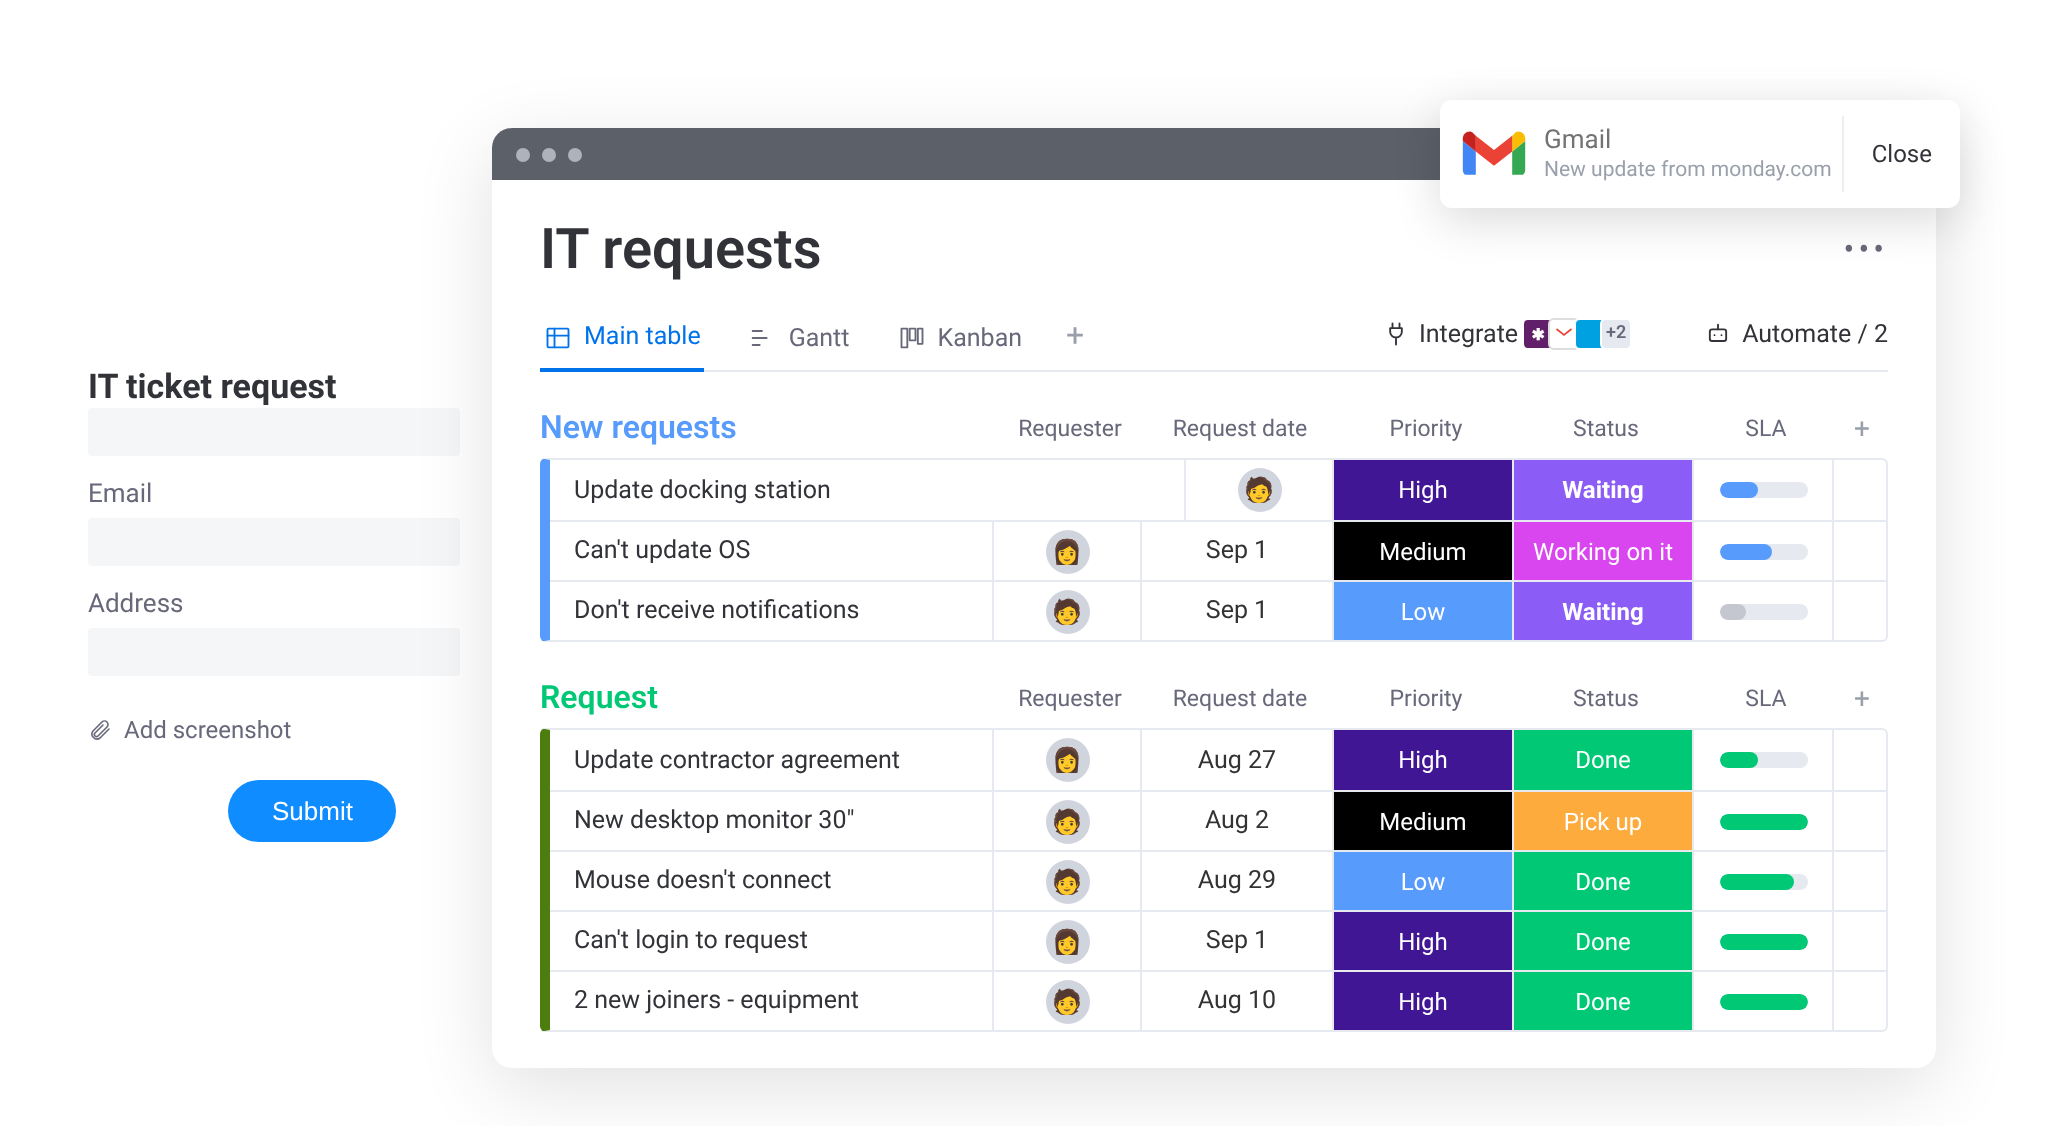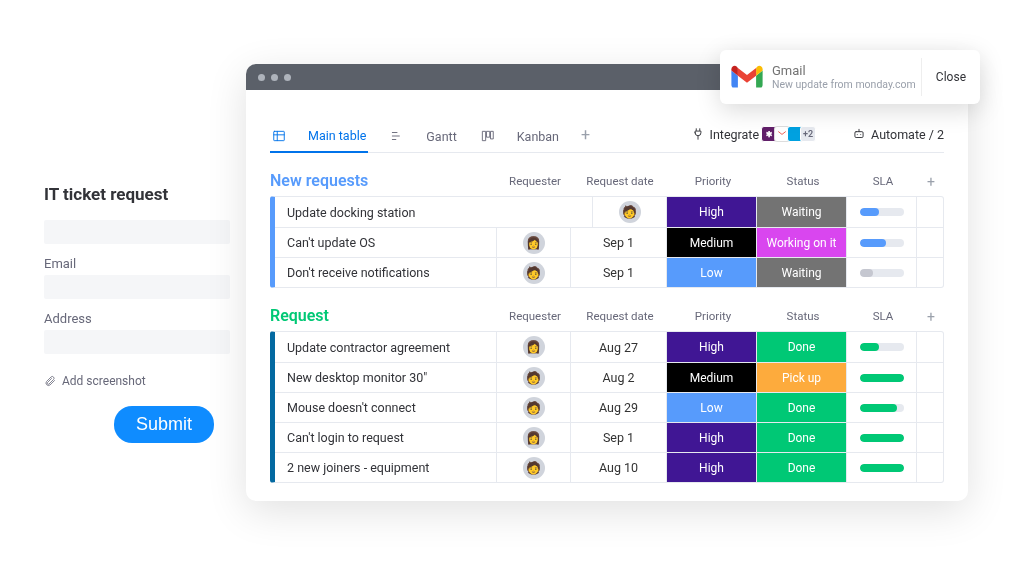--- a/index.html
+++ b/index.html
@@ -14,31 +14,31 @@
   }
 
   
   .form-panel {
     position: absolute;
     left: 44px;
     top: 184px;
     width: 186px;
     background: #fff;
   }
-  .form-panel h3 { font-size: 17px; font-weight: 700; color: #323338; margin-bottom: 16px; }
+  .form-panel h3 { font-size: 17px; font-weight: 700; color: #323338; }
   .form-panel label { display: block; font-size: 13px; color: #676879; margin-top: 12px; margin-bottom: 4px; }
   .form-panel input[type=text] {
     width: 100%; height: 24px; border: none; background: #f5f6f8; border-radius: 2px;
     padding: 2px 6px; font-size: 12px;
   }
   .attach-row { display: flex; align-items: center; gap: 6px; margin-top: 20px; color: #676879; font-size: 12px; }
   .submit-btn {
     margin-top: 18px; margin-left: 70px;
     background: #0f8cff; color: #fff; border: none; border-radius: 18px;
-    padding: 8px 22px; font-size: 18px; cursor: pointer;
+    padding: 8px 22px; font-size: 13px; cursor: pointer;
   }
 
   
   .board-window {
     position: absolute;
     left: 246px;
     top: 64px;
     width: 722px;
     background: #fff;
     border-radius: 10px;
@@ -53,21 +53,21 @@
   .dot { width: 7px; height: 7px; border-radius: 50%; background: #aeb3bb; }
   .board-body { padding: 18px 24px 18px 24px; }
   .board-title-row { display: flex; align-items: center; justify-content: space-between; }
   .board-title { font-size: 28px; font-weight: 600; color: #323338; }
   .more-dots { color: #676879; letter-spacing: 2px; font-size: 16px; cursor: pointer; }
 
   .views-row {
     display: flex; align-items: center; gap: 20px;
     margin-top: 14px; border-bottom: 1px solid #e6e9ef;
   }
-  .view-tab { display: flex; align-items: center; gap: 22px; font-size: 12.5px; color: #676879; padding: 6px 2px 8px; cursor: pointer; }
+  .view-tab { display: flex; align-items: center; gap: 6px; font-size: 12.5px; color: #676879; padding: 6px 2px 8px; cursor: pointer; }
   .view-tab.active { color: #0073ea; border-bottom: 2px solid #0073ea; margin-bottom: -1px; }
   .view-tab svg { width: 14px; height: 14px; }
   .add-view { font-size: 16px; color: #9aa0ab; cursor: pointer; padding-bottom: 6px; }
   .views-spacer { flex: 1; }
   .tool-btn { display: inline-flex; align-items: center; gap: 5px; font-size: 12.5px; color: #323338; cursor: pointer; padding-bottom: 6px; }
   .tool-icons { display: inline-flex; align-items: center; }
   .mini-icon { width: 16px; height: 16px; border-radius: 3px; margin-left: -3px; border: 1px solid #fff; display:flex;align-items:center;justify-content:center;font-size:8px;font-weight:700;color:#fff;}
   .mini-plus { background:#e6e9ef;color:#676879;font-size:9px;font-weight:600;}
 
   
@@ -80,21 +80,21 @@
   .col-headers > div, .row-cell { text-align: center; }
   .col-req { width: 74px; }
   .col-date { width: 96px; }
   .col-prio { width: 90px; }
   .col-status { width: 90px; }
   .col-sla { width: 70px; }
   .col-add { width: 26px; font-size: 14px; color: #9aa0ab; cursor: pointer; }
 
   .group-table { margin-top: 6px; border: 1px solid #e6e9ef; border-radius: 3px; overflow: hidden; }
   .group.blue .group-table { border-left: 5px solid #579bfc; }
-  .group.green .group-table { border-left: 5px solid #0369a1; }
+  .group.green .group-table { border-left: 5px solid #4d7c0f; }
   .task-row { display: flex; align-items: stretch; height: 30px; border-top: 1px solid #e6e9ef; font-size: 12.5px; }
   .task-row:first-child { border-top: none; }
   .task-name { flex: 1; display: flex; align-items: center; padding-left: 12px; color: #323338; border-right: 1px solid #e6e9ef;}
   .row-cell { display: flex; align-items: center; justify-content: center; border-right: 1px solid #e6e9ef; }
   .row-cell:last-child { border-right:none; }
   .avatar { width: 22px; height: 22px; border-radius: 50%; background: #d0d4dc; display: flex; align-items: center; justify-content: center; font-size: 12px; }
   .pill { width: 100%; height: 100%; display: flex; align-items: center; justify-content: center; color: #fff; font-size: 12px; }
   .sla-bar { width: 44px; height: 8px; background: #e6e9ef; border-radius: 6px; overflow: hidden; position: relative; }
   .sla-fill { height: 100%; border-radius: 6px; }
   .row-add { width: 26px; }
@@ -112,21 +112,21 @@
   .notif-logo { width: 34px; height: 26px; margin-right: 8px; }
   .notif-text { flex: 1; }
   .notif-title { font-size: 13px; font-weight: 400; color: #737373; }
   .notif-sub { font-size: 10.5px; color: #9aa0ab; }
   .notif-close { border-left: 1px solid #eee; height: 100%; display: flex; align-items: center; padding: 0 14px; font-size: 12px; color: #323338; cursor: pointer; }
 
   
   .c-high { background:#401694; }
   .c-medium { background:#000000; }
   .c-low { background:#579bfc; }
-  .c-waiting { background:#737373; }
+  .c-waiting { background:#8b5cf6;font-weight:bold; }
   .c-working { background:#d946ef; }
   .c-done { background:#00c875; }
   .c-pickup { background:#fdab3d; }
 
   .icon-stroke { stroke: currentColor; fill: none; stroke-width: 1.6; stroke-linecap: round; stroke-linejoin: round; }
 </style>
 </head>
 <body>
 
 <div class="notif">
@@ -160,20 +160,24 @@
   <button class="submit-btn">Submit</button>
 </div>
 
 <div class="board-window">
   <div class="titlebar">
     <div class="dot"></div>
     <div class="dot"></div>
     <div class="dot"></div>
   </div>
   <div class="board-body">
+    <div class="board-title-row">
+      <div class="board-title">IT requests</div>
+      <div class="more-dots">•••</div>
+    </div>
 
     <div class="views-row">
       <div class="view-tab active">
         <svg class="icon-stroke" viewBox="0 0 24 24">
             <rect x="3" y="4" width="18" height="16" rx="1"></rect>
             <path d="M3 10h18M9 4v16"></path>
           </svg>
         <span>Main table</span>
       </div>
       <div class="view-tab">

